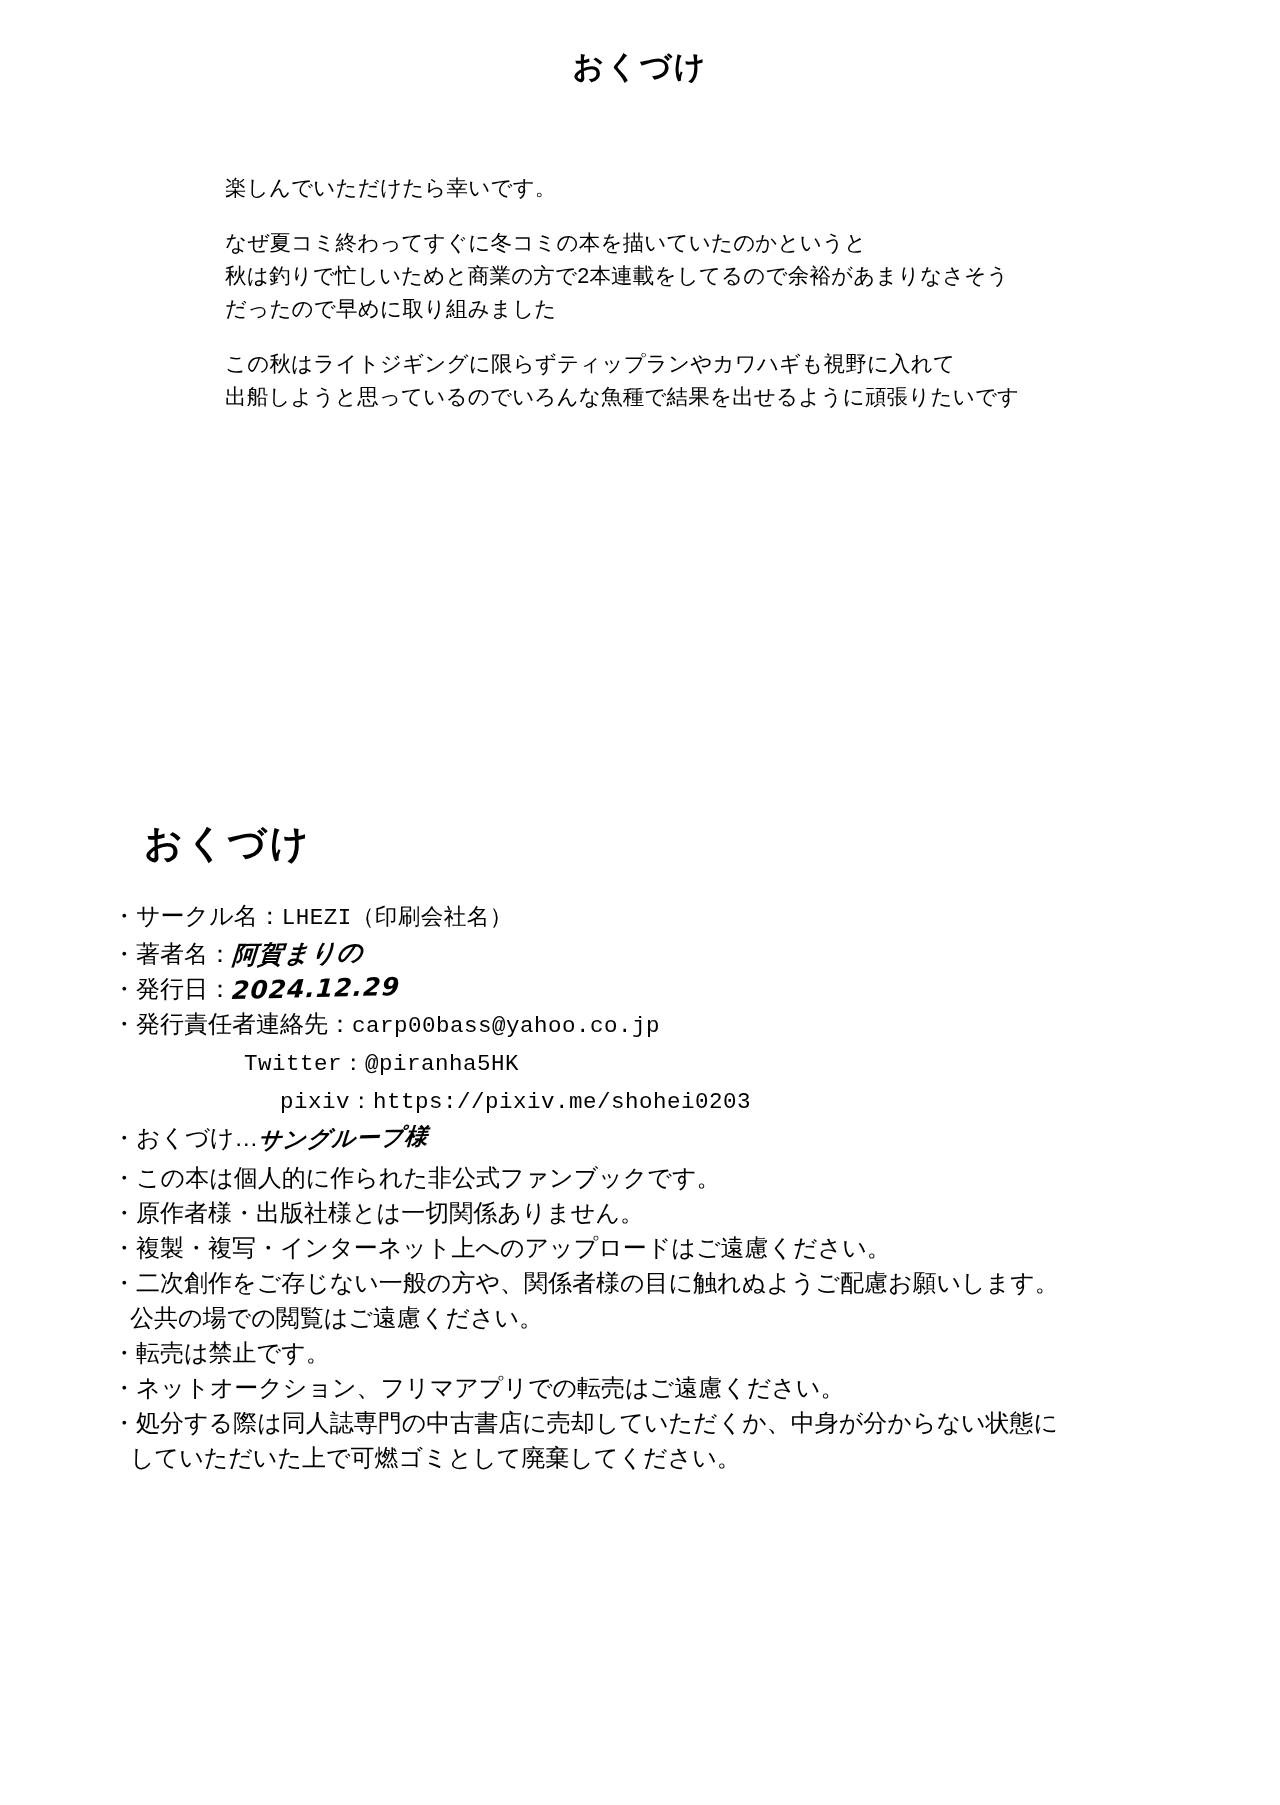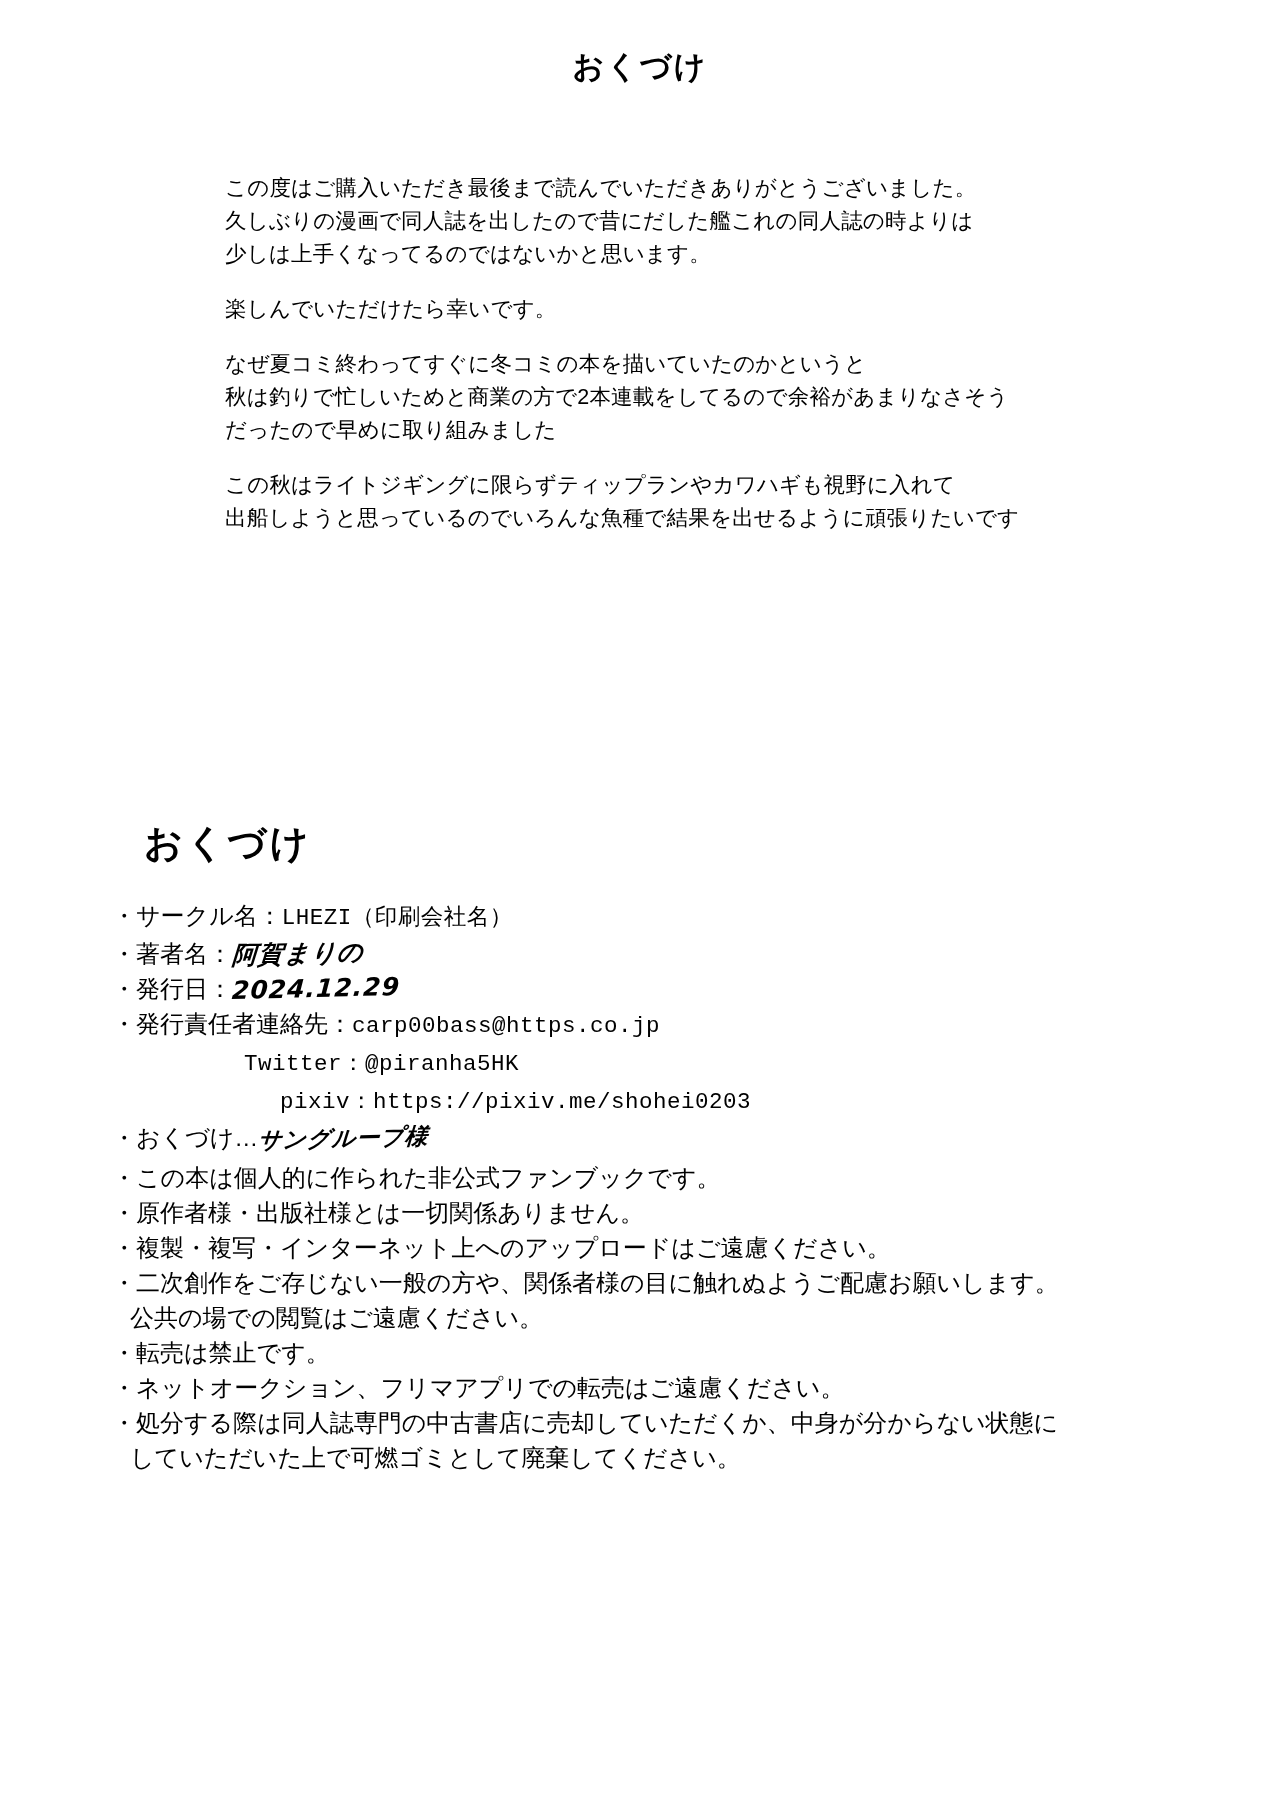--- a/index.html
+++ b/index.html
@@ -103,21 +103,20 @@
   }
 </style>
 </head>
 <body>
 
 <div class="page">
 
   <div class="afterword-title">おくづけ</div>
 
   <div class="afterword-body">
-    <p>この度はご購入いただき最後まで読んでいただきありがとうございました。<br>久しぶりの漫画で同人誌を出したので昔にだした艦これの同人誌の時よりは<br>少しは上手くなってるのではないかと思います。</p>
     <p>楽しんでいただけたら幸いです。</p>
     <p>なぜ夏コミ終わってすぐに冬コミの本を描いていたのかというと<br>秋は釣りで忙しいためと商業の方で2本連載をしてるので余裕があまりなさそう<br>だったので早めに取り組みました</p>
     <p>この秋はライトジギングに限らずティップランやカワハギも視野に入れて<br>出船しようと思っているのでいろんな魚種で結果を出せるように頑張りたいです</p>
   </div>
 
   <div class="colophon-title">おくづけ</div>
 
   <div class="colophon">
 
     <div class="c-line">
@@ -126,21 +125,21 @@
 
     <div class="c-line">
       <span>・著者名：</span><span class="hand">阿賀まりの</span>
     </div>
 
     <div class="c-line">
       <span>・発行日：</span><span class="hand">2024.12.29</span>
     </div>
 
     <div class="c-line">
-      <span>・発行責任者連絡先：</span><span class="mono">carp00bass@https.co.jp</span>
+      <span>・発行責任者連絡先：</span><span class="mono">carp00bass@yahoo.co.jp</span>
     </div>
 
     <div class="c-line contact-line">
       <span class="mono">Twitter：</span><span class="mono">@piranha5HK</span>
     </div>
 
     <div class="c-line contact-line pixiv">
       <span class="mono">pixiv：</span><span class="mono">https://pixiv.me/shohei0203</span>
     </div>
 

